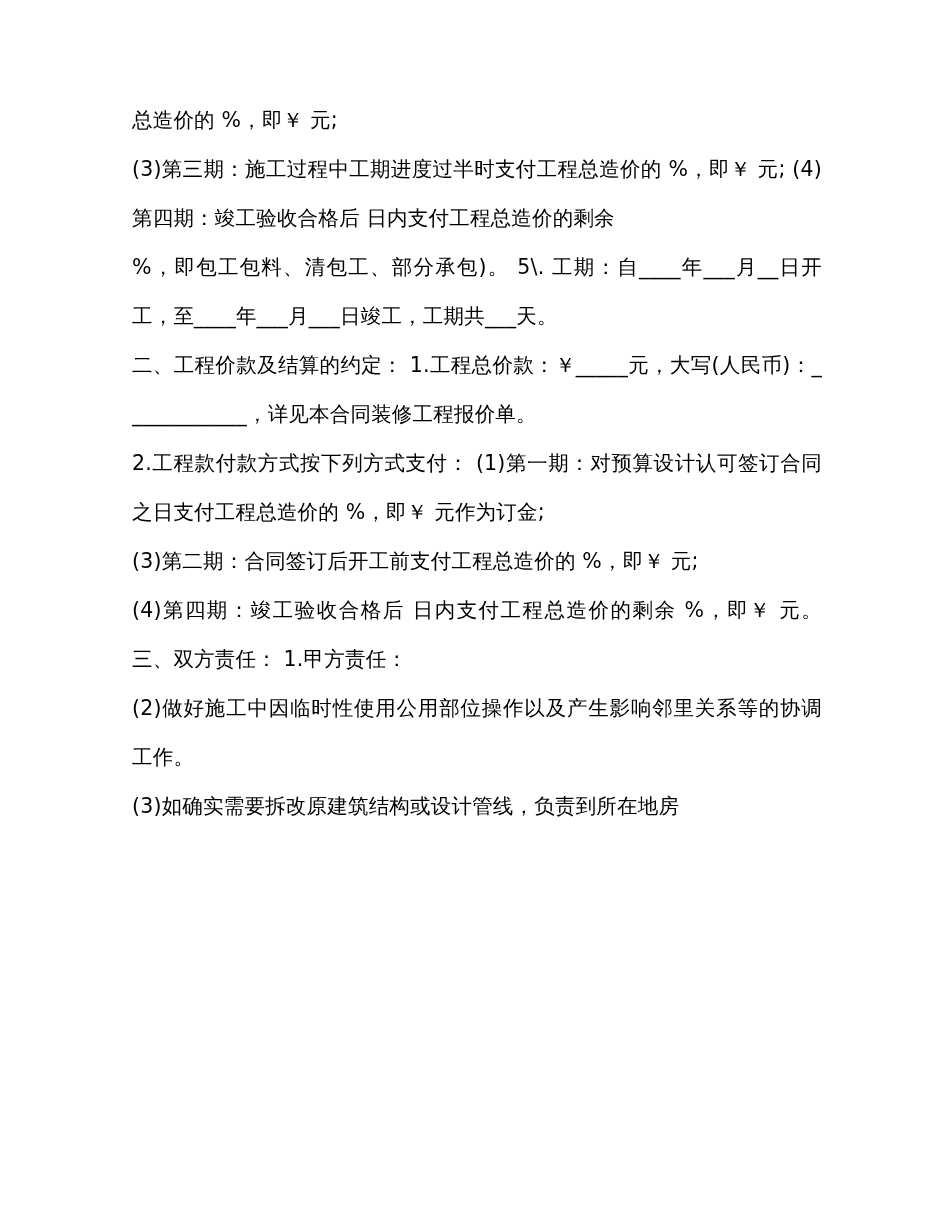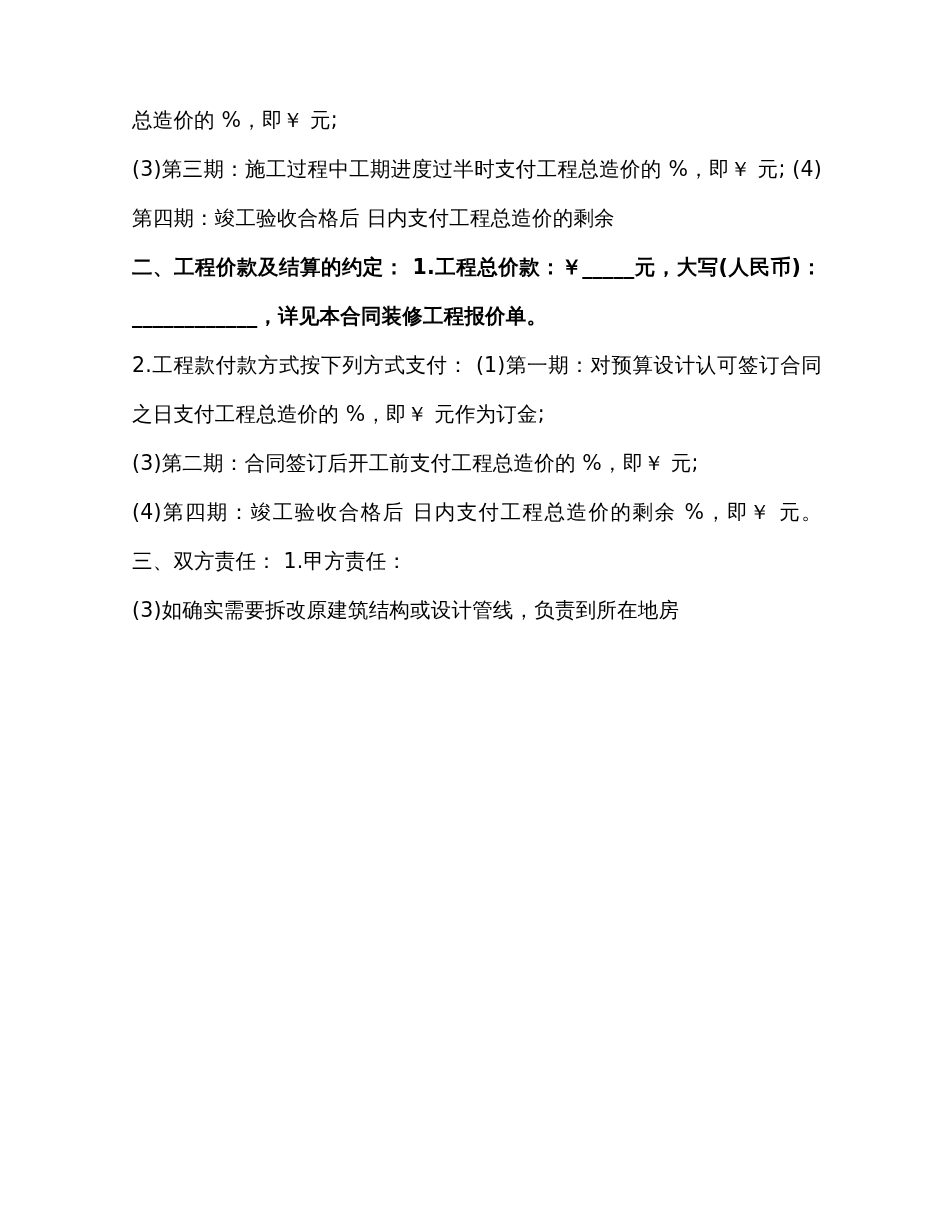--- a/index.html
+++ b/index.html
@@ -29,29 +29,31 @@
     font-size: 20.5px;
     line-height: 49px;
     letter-spacing: 0.2px;
     text-align: justify;
     text-justify: inter-ideograph;
     margin: 0;
     word-break: break-all;
     white-space: pre-wrap;
   }
   .para.bold {
-    font-weight: bold;
+    font-weight: normal;
   }
 </style>
 </head>
 <body>
 
 <div class="page">
   <div class="doc-body">
     <p class="para">总造价的 %，即￥ 元;</p>
     <p class="para">(3)第三期：施工过程中工期进度过半时支付工程总造价的 %，即￥ 元; (4)第四期：竣工验收合格后 日内支付工程总造价的剩余</p>
+    <p class="para">%，即包工包料、清包工、部分承包)。 5\. 工期：自____年___月__日开工，至____年___月___日竣工，工期共___天。</p>
     <p class="para bold">二、工程价款及结算的约定： 1.工程总价款：￥_____元，大写(人民币)：____________，详见本合同装修工程报价单。</p>
     <p class="para">2.工程款付款方式按下列方式支付： (1)第一期：对预算设计认可签订合同之日支付工程总造价的 %，即￥ 元作为订金;</p>
     <p class="para">(3)第二期：合同签订后开工前支付工程总造价的 %，即￥ 元;</p>
     <p class="para">(4)第四期：竣工验收合格后 日内支付工程总造价的剩余 %，即￥ 元。 三、双方责任： 1.甲方责任：</p>
+    <p class="para">(2)做好施工中因临时性使用公用部位操作以及产生影响邻里关系等的协调工作。</p>
     <p class="para">(3)如确实需要拆改原建筑结构或设计管线，负责到所在地房</p>
   </div>
 </div>
 
 </body></html>

